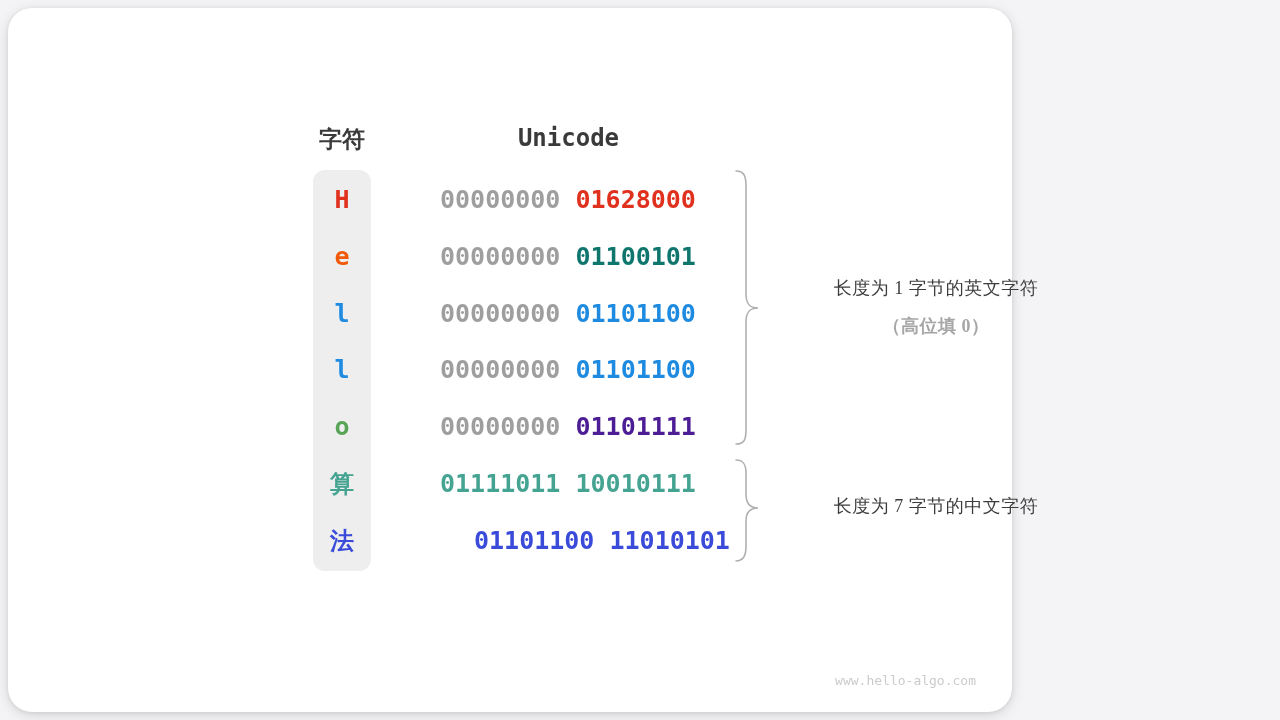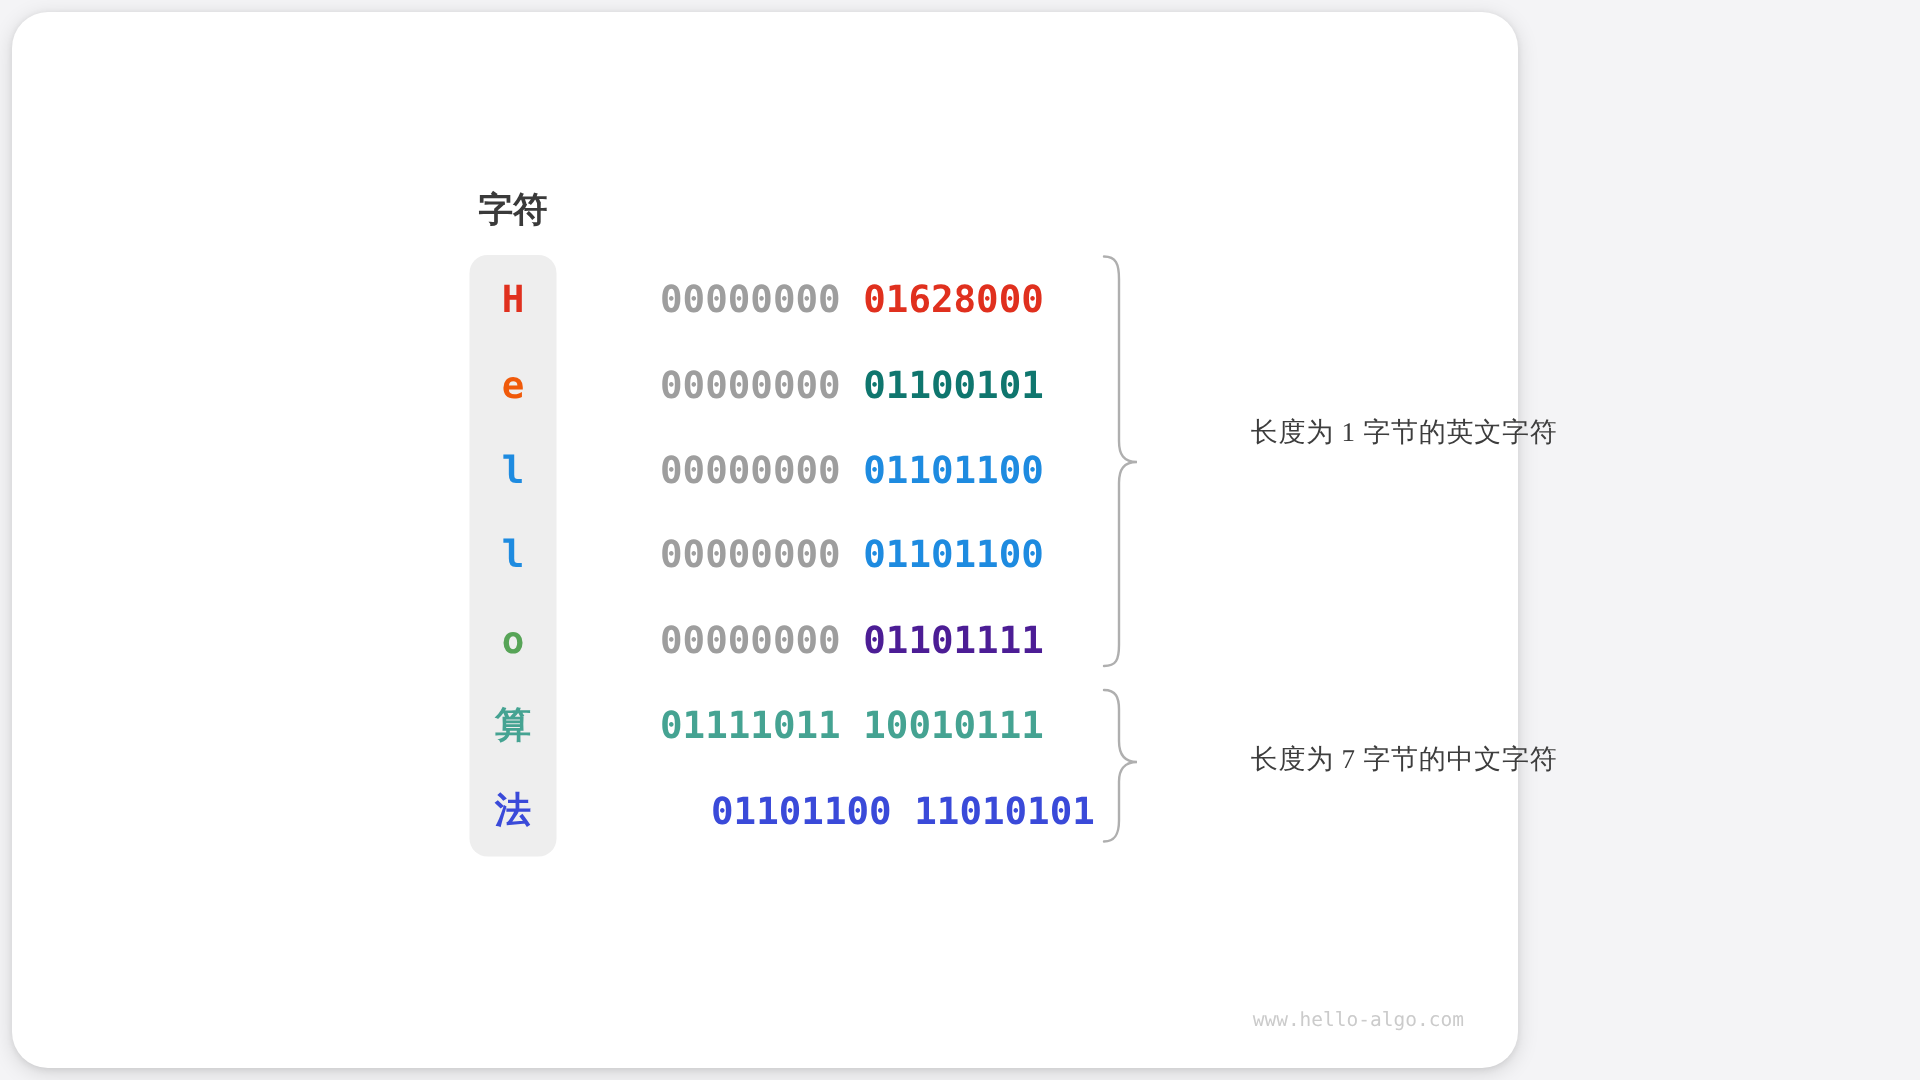--- a/index.html
+++ b/index.html
@@ -90,20 +90,21 @@
 </style>
 </head>
 <body>
 
 <div class="stage">
   <div class="card">
 
     <div class="char-col-bg"></div>
 
     <div class="col-header-char">字符</div>
+    <div class="col-header-unicode">Unicode</div>
 
     <div>
   <div>
     <span class="row-char" style="color: rgb(224, 48, 30); top: 175px;">H</span>
     <span class="row-binary" style="top: 175px;"><span style="color: rgb(158, 158, 158);">00000000</span><span> </span><span style="color: rgb(224, 48, 30);">01628000</span></span>
   </div>
 
   <div>
     <span class="row-char" style="color: rgb(240, 90, 10); top: 231.8px;">e</span>
     <span class="row-binary" style="top: 231.8px;"><span style="color: rgb(158, 158, 158);">00000000</span><span> </span><span style="color: #0f766e;">01100101</span></span>
@@ -138,17 +139,18 @@
     <svg class="brace-svg" viewBox="0 0 44 430" fill="none" xmlns="http://www.w3.org/2000/svg">
 
       <path d="M 10 23 C 18 23 20 28 20 38 L 20 146 C 20 155 23 160 32 160
                C 23 160 20 165 20 174 L 20 282 C 20 292 18 296 10 296" stroke="#afafaf" stroke-width="1.6" stroke-linecap="round"></path>
 
       <path d="M 10 312 C 18 312 20 317 20 325 L 20 346 C 20 354 23 360 32 360
                C 23 360 20 366 20 373 L 20 399 C 20 407 18 413 10 413" stroke="#afafaf" stroke-width="1.6" stroke-linecap="round"></path>
     </svg>
 
     <div class="annotation" style="left: 748px; top: 268px;">长度为 1 字节的英文字符</div>
+    <div class="annotation sub" style="left: 748px; top: 306px;">（高位填 0）</div>
     <div class="annotation" style="left: 748px; top: 486px;">长度为 7 字节的中文字符</div>
 
     <div class="watermark">www.hello-algo.com</div>
   </div>
 </div>
 
 </body></html>

